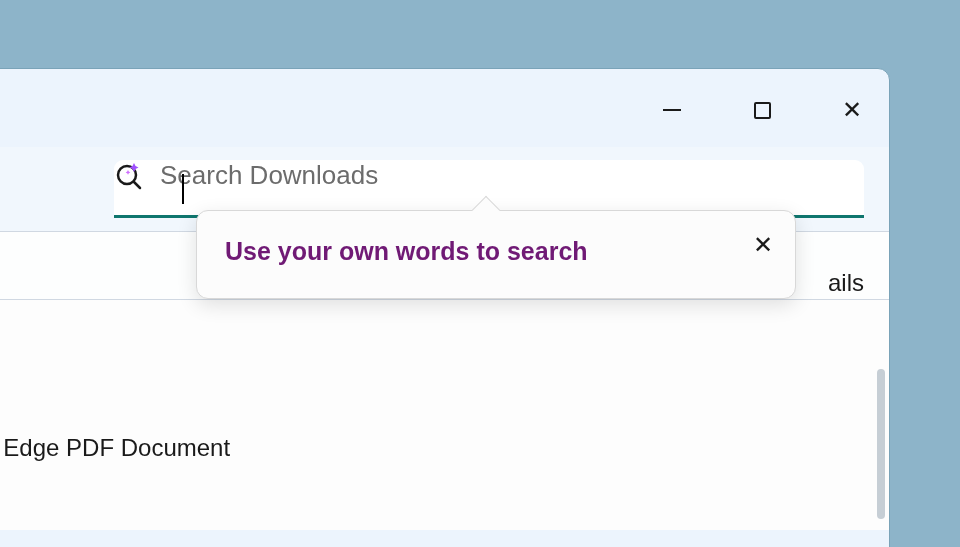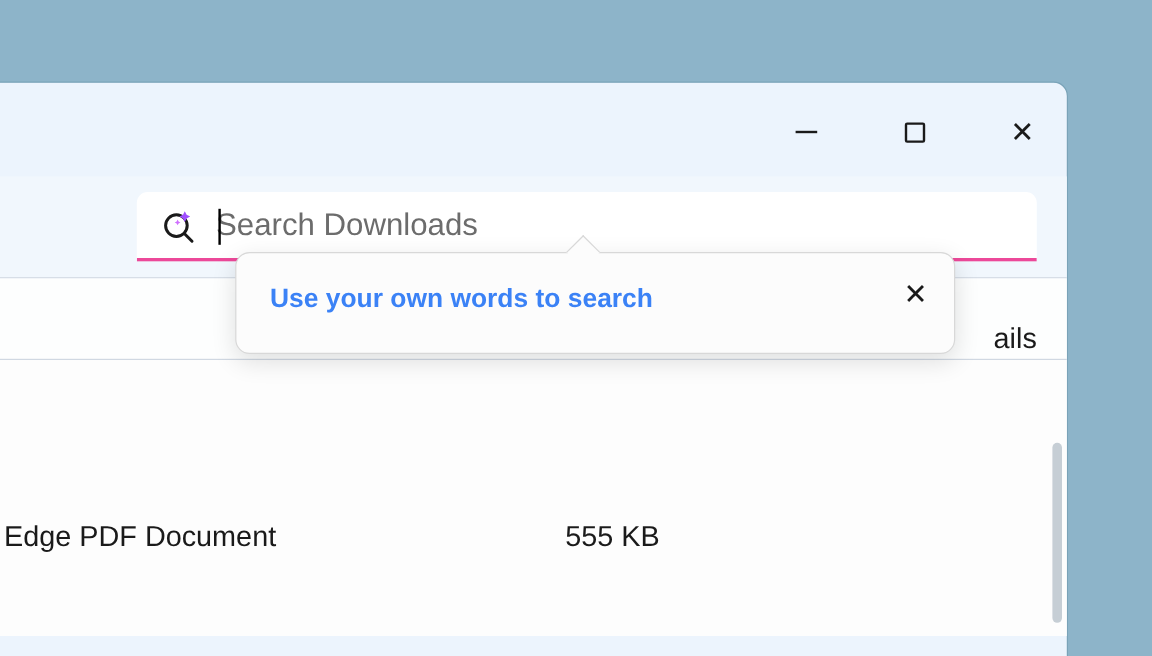--- a/index.html
+++ b/index.html
@@ -68,23 +68,22 @@
       padding-left: 143px;
       padding-right: 25px;
     }
     .search-container {
       flex: 1;
       position: relative;
       background: #ffffff;
       border-radius: 9px 9px 0 0;
       height: 58px;
       display: flex;
-      align-items: center;
-      padding-left: 20px;
-      border-bottom: 3px solid #ec4899;
+      align-items: flex-start;
+      border-bottom: 3px solid #0f766e;
     }
     .search-ai-icon {
       width: 30px;
       height: 30px;
       position: relative;
       flex-shrink: 0;
     }
     .search-input {
       flex: 1;
       border: none;
@@ -180,23 +179,23 @@
     }
     .tooltip-close {
       position: absolute;
       top: 20px;
       right: 22px;
       font-size: 24px;
       cursor: pointer;
       color: #1a1a1a;
     }
     .tooltip-title {
-      font-size: 22px;
+      font-size: 25px;
       font-weight: 600;
-      color: #3b82f6;
+      color: #701a75;
       margin-bottom: 4px;
       line-height: 1.3;
     }
     .tooltip-body {
       font-size: 25px;
       color: #1a1a1a;
       line-height: 1.45;
       padding-right: 50px;
     }
   </style>
@@ -232,21 +231,20 @@
     </div>
   </div>
 
   <div class="column-headers">
     <span class="col-details">ails</span>
   </div>
 
   <div class="content-area">
     <div class="file-row">
       <span class="file-type">oft Edge PDF Document</span>
-      <span class="file-size">555 KB</span>
     </div>
   </div>
 
   <div class="scrollbar"></div>
 
 </div>
 
 <div class="tooltip">
   <div class="tooltip-arrow"></div>
   <span class="tooltip-close">

